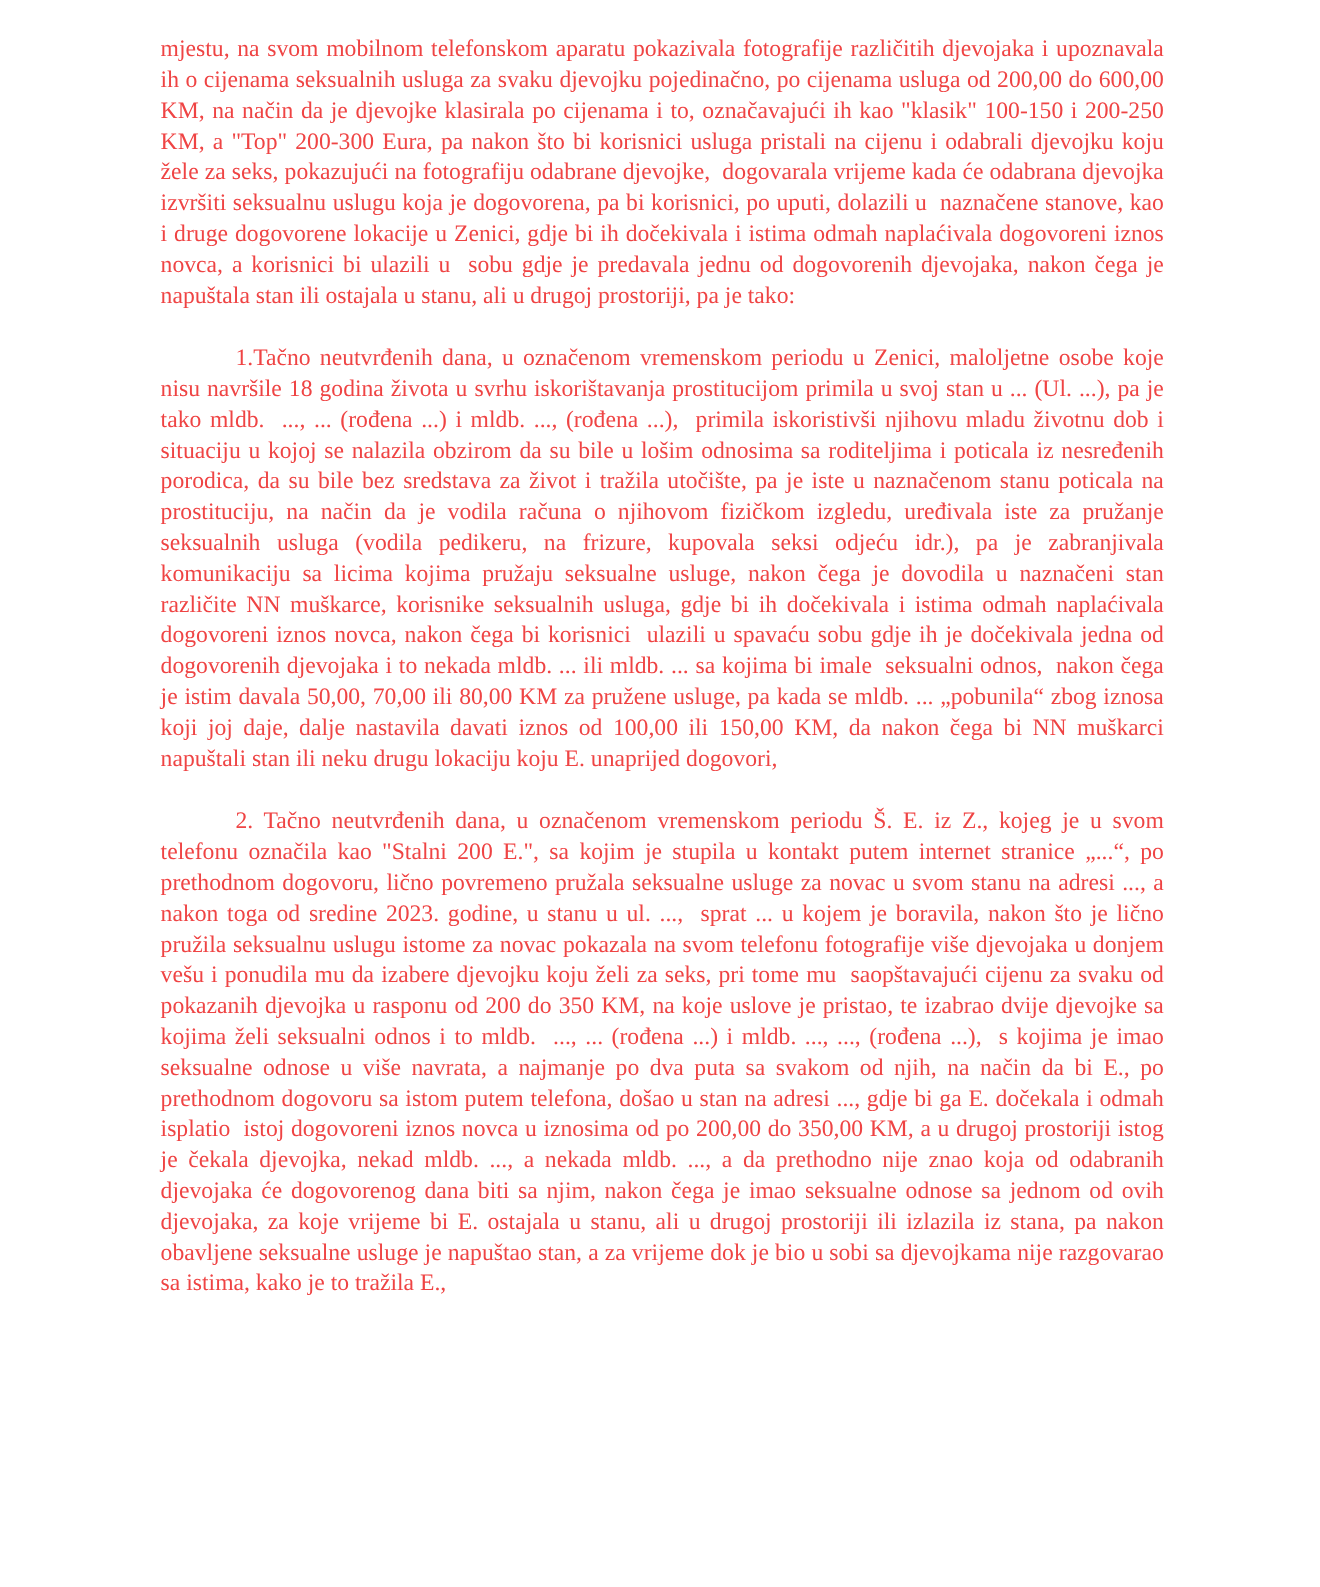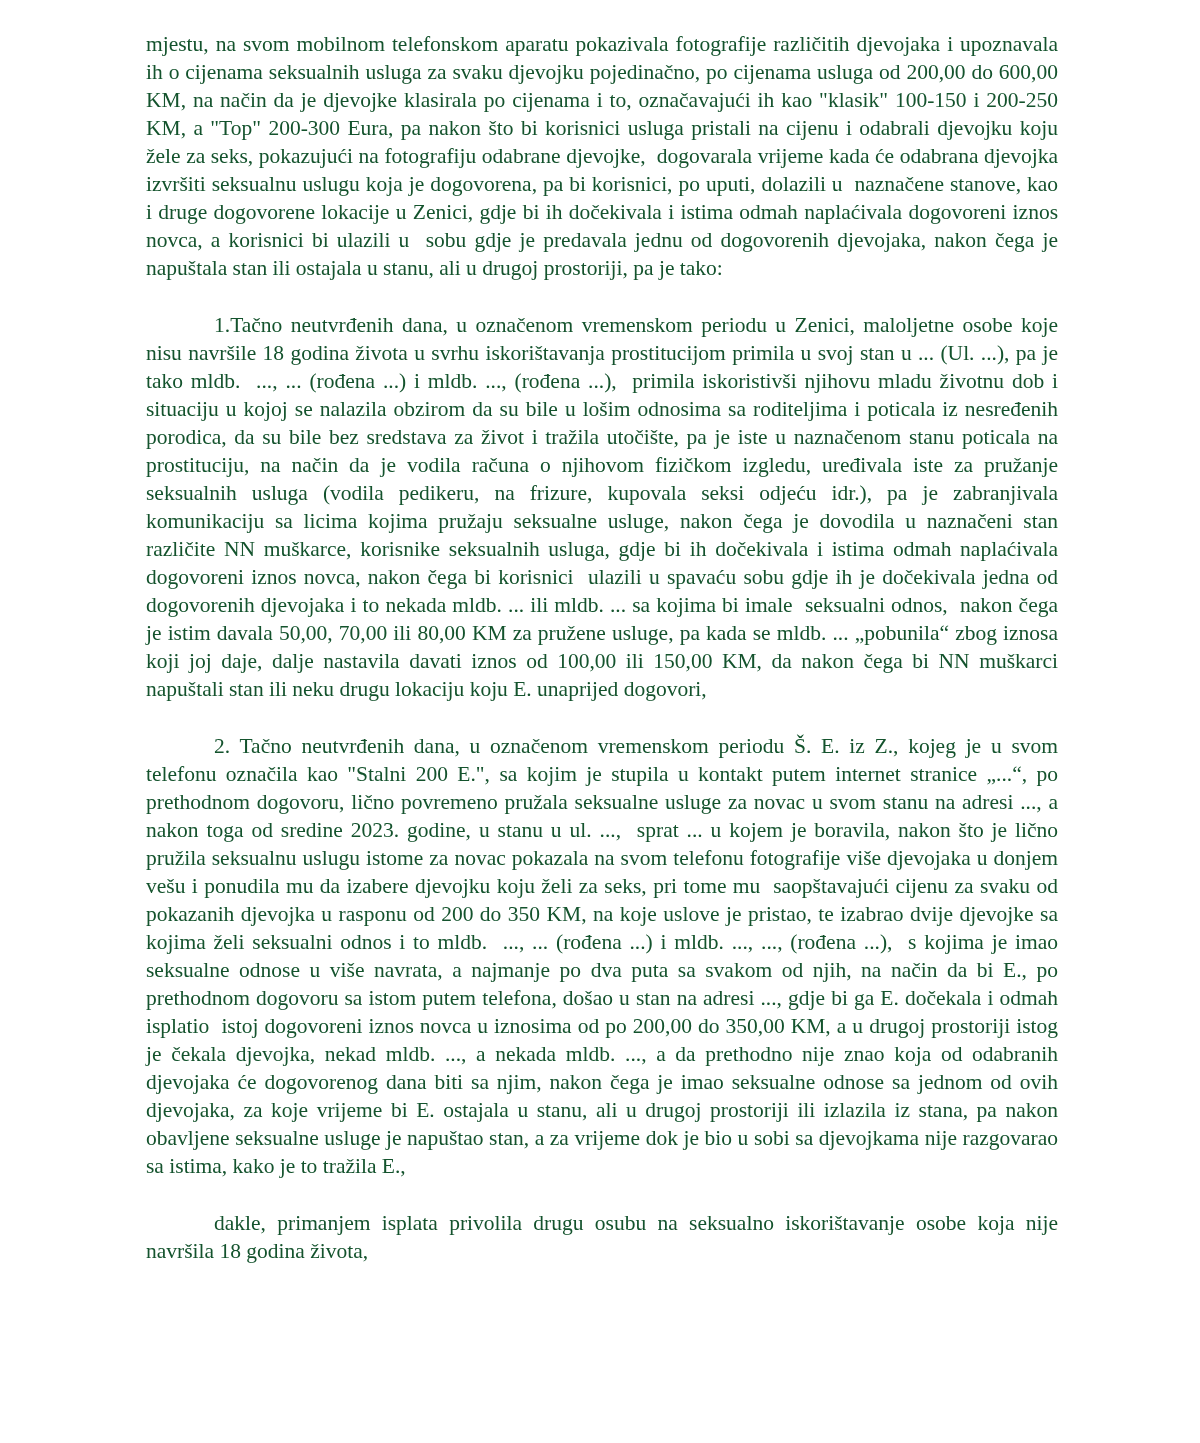--- a/index.html
+++ b/index.html
@@ -14,21 +14,21 @@
   }
   .page {
     box-sizing: border-box;
     width: 1200px;
     height: 1443px;
     background: #ffffff;
     padding: 30px 142px 20px 146px;
     font-family: "Liberation Serif", "DejaVu Serif", serif;
     font-size: 21.5px;
     line-height: 28px;
-    color: #14532d;
+    color: #ef4444;
     text-align: justify;
   }
   .para {
     margin: 0 0 29px 0;
     white-space: pre-wrap;
   }
   .para.indented {
     text-indent: 68px;
   }
   .para:last-child {
@@ -39,14 +39,13 @@
 <body>
 
 <div class="page">
   <p class="para">mjestu, na svom mobilnom telefonskom aparatu pokazivala fotografije različitih djevojaka i upoznavala ih o cijenama seksualnih usluga za svaku djevojku pojedinačno, po cijenama usluga od 200,00 do 600,00 KM, na način da je djevojke klasirala po cijenama i to, označavajući ih kao "klasik" 100-150 i 200-250 KM, a "Top" 200-300 Eura, pa nakon što bi korisnici usluga pristali na cijenu i odabrali djevojku koju žele za seks, pokazujući na fotografiju odabrane djevojke,  dogovarala vrijeme kada će odabrana djevojka izvršiti seksualnu uslugu koja je dogovorena, pa bi korisnici, po uputi, dolazili u  naznačene stanove, kao i druge dogovorene lokacije u Zenici, gdje bi ih dočekivala i istima odmah naplaćivala dogovoreni iznos novca, a korisnici bi ulazili u  sobu gdje je predavala jednu od dogovorenih djevojaka, nakon čega je napuštala stan ili ostajala u stanu, ali u drugoj prostoriji, pa je tako:</p>
 
   <p class="para indented">1.Tačno neutvrđenih dana, u označenom vremenskom periodu u Zenici, maloljetne osobe koje nisu navršile 18 godina života u svrhu iskorištavanja prostitucijom primila u svoj stan u ... (Ul. ...), pa je tako mldb.  ..., ... (rođena ...) i mldb. ..., (rođena ...),  primila iskoristivši njihovu mladu životnu dob i situaciju u kojoj se nalazila obzirom da su bile u lošim odnosima sa roditeljima i poticala iz nesređenih porodica, da su bile bez sredstava za život i tražila utočište, pa je iste u naznačenom stanu poticala na prostituciju, na način da je vodila računa o njihovom fizičkom izgledu, uređivala iste za pružanje seksualnih usluga (vodila pedikeru, na frizure, kupovala seksi odjeću idr.), pa je zabranjivala  komunikaciju sa licima kojima pružaju seksualne usluge, nakon čega je dovodila u naznačeni stan različite NN muškarce, korisnike seksualnih usluga, gdje bi ih dočekivala i istima odmah naplaćivala dogovoreni iznos novca, nakon čega bi korisnici  ulazili u spavaću sobu gdje ih je dočekivala jedna od dogovorenih djevojaka i to nekada mldb. ... ili mldb. ... sa kojima bi imale  seksualni odnos,  nakon čega je istim davala 50,00, 70,00 ili 80,00 KM za pružene usluge, pa kada se mldb. ... „pobunila“ zbog iznosa koji joj daje, dalje nastavila davati iznos od 100,00 ili 150,00 KM, da nakon čega bi NN muškarci napuštali stan ili neku drugu lokaciju koju E. unaprijed dogovori,</p>
 
 
   <p class="para indented">2. Tačno neutvrđenih dana, u označenom vremenskom periodu Š. E. iz Z., kojeg je u svom telefonu označila kao "Stalni 200 E.", sa kojim je stupila u kontakt putem internet stranice „...“, po prethodnom dogovoru, lično povremeno pružala seksualne usluge za novac u svom stanu na adresi ..., a nakon toga od sredine 2023. godine, u stanu u ul. ...,  sprat ... u kojem je boravila, nakon što je lično pružila seksualnu uslugu istome za novac pokazala na svom telefonu fotografije više djevojaka u donjem vešu i ponudila mu da izabere djevojku koju želi za seks, pri tome mu  saopštavajući cijenu za svaku od pokazanih djevojka u rasponu od 200 do 350 KM, na koje uslove je pristao, te izabrao dvije djevojke sa kojima želi seksualni odnos i to mldb.  ..., ... (rođena ...) i mldb. ..., ..., (rođena ...),  s kojima je imao seksualne odnose u više navrata, a najmanje po dva puta sa svakom od njih, na način da bi E., po prethodnom dogovoru sa istom putem telefona, došao u stan na adresi ..., gdje bi ga E. dočekala i odmah isplatio  istoj dogovoreni iznos novca u iznosima od po 200,00 do 350,00 KM, a u drugoj prostoriji istog je čekala djevojka, nekad mldb. ..., a nekada mldb. ..., a da prethodno nije znao koja od odabranih djevojaka će dogovorenog dana biti sa njim, nakon čega je imao seksualne odnose sa jednom od ovih djevojaka, za koje vrijeme bi E. ostajala u stanu, ali u drugoj prostoriji ili izlazila iz stana, pa nakon obavljene seksualne usluge je napuštao stan, a za vrijeme dok je bio u sobi sa djevojkama nije razgovarao sa istima, kako je to tražila E.,</p>
 
-  <p class="para indented">dakle, primanjem isplata privolila drugu osubu na seksualno iskorištavanje osobe koja nije navršila 18 godina života,</p>
 </div>
 
 </body></html>

